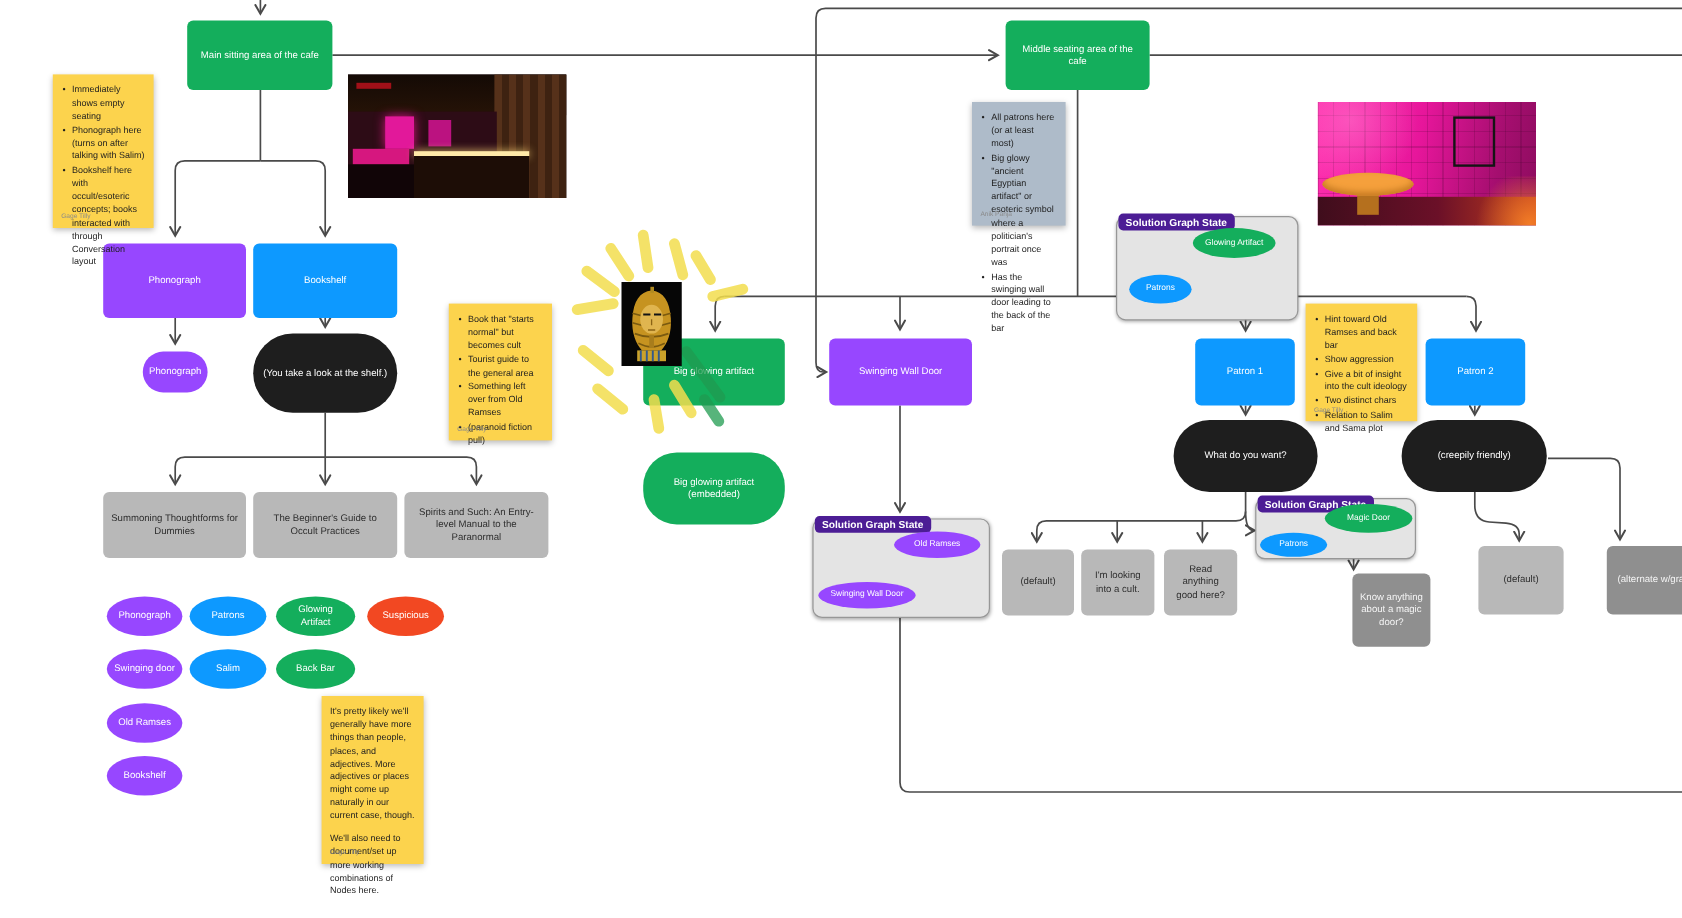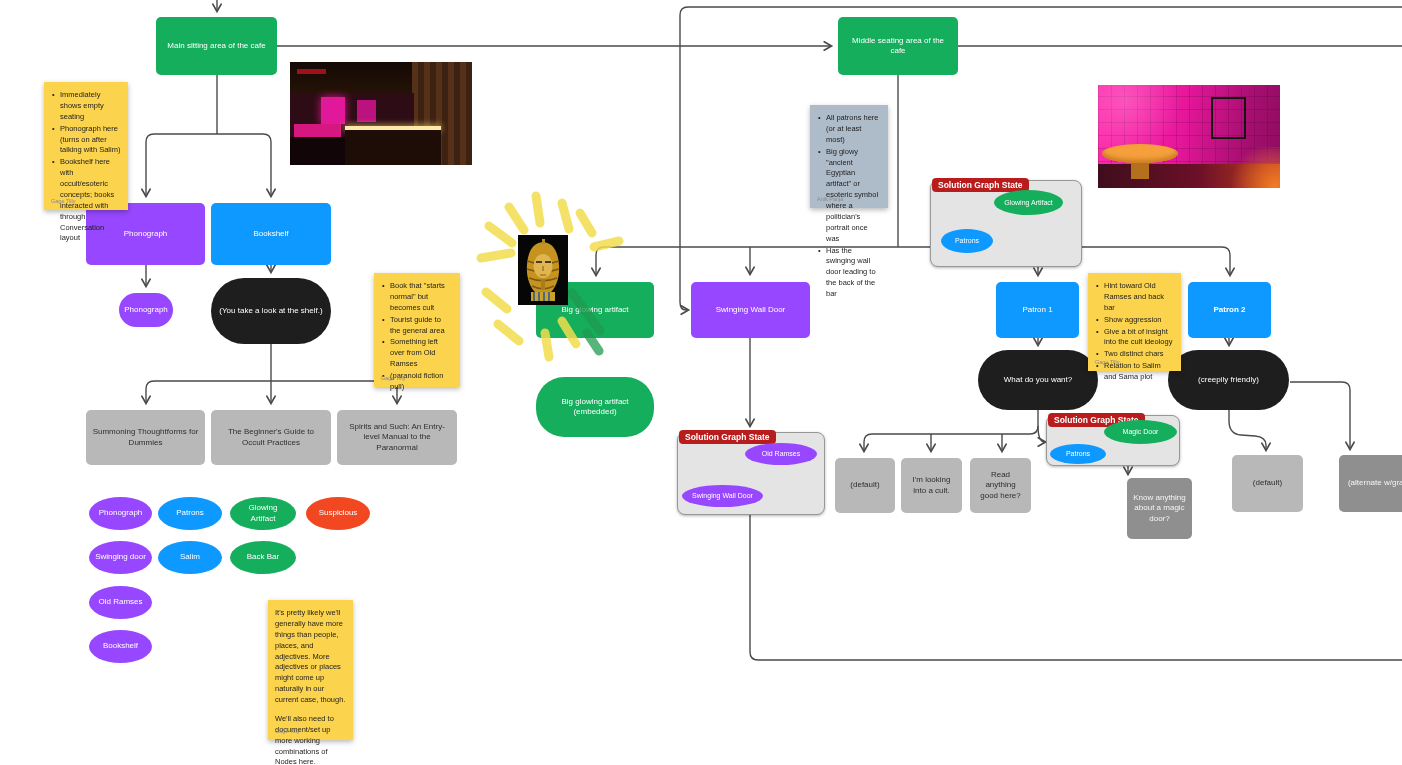--- a/index.html
+++ b/index.html
@@ -14,25 +14,25 @@
   .blue{background:#0d99ff;color:#fff;}
   .red{background:#f24822;color:#fff;}
   .blacknode{background:#1e1e1e;color:#fff;}
   .gray{background:#b8b8b8;color:#2e2e2e;}
   .graydark{background:#8f8f8f;color:#f5f5f5;margin-left:32px;}
   .ellipse{border-radius:50%;}
   .pill{border-radius:17px;}
   .roundbig{border-radius:34px;}
   .sgs{position:absolute;background:#e4e4e4;border:1px solid #979797;border-radius:8px;
        box-shadow:0 1px 3px rgba(0,0,0,.3);}
-  .sgs-tag{position:absolute;top:-3px;left:1px;background:#b91c1c;color:#fff;font-size:8.5px;
+  .sgs-tag{position:absolute;top:-3px;left:1px;background:#4c1d95;color:#fff;font-size:8.5px;
        font-weight:bold;padding:2px 6px;border-radius:4px;white-space:nowrap;}
   .sgs .node{font-size:7px;padding:2px 4px;}
   .sticky{position:absolute;box-sizing:border-box;padding:8px 7px 14px 7px;font-size:7.5px;
-       line-height:1.45;box-shadow:0 2px 5px rgba(0,0,0,.28);color:#1e1e1e;margin-top:20px;}
+       line-height:1.45;box-shadow:0 2px 5px rgba(0,0,0,.28);color:#1e1e1e;}
   .sticky.yellow{background:#fcd34d;}
   .sticky.slate{background:#aebbc9;}
   .sticky .author{position:absolute;left:7px;bottom:4px;font-size:5.5px;color:#8a8a8a;}
   .bullet{position:relative;padding-left:9px;margin-bottom:1px;}
   .bullet::before{content:"\2022";position:absolute;left:1px;}
   .para{margin-bottom:8px;}
   .photo{position:absolute;overflow:hidden;}
   .photo div{position:absolute;}
   .maskimg{position:absolute;left:518px;top:235px;width:50px;height:70px;background:#050505;}
 </style>
@@ -98,21 +98,21 @@
   <div class="node blacknode roundbig" style="left:211px;top:278px;width:120px;height:66px;">(You take a look at the shelf.)</div>
   <div class="node gray" style="left:211px;top:410px;width:120px;height:55px;">The Beginner's Guide to Occult Practices</div>
   <div class="node gray" style="left:337px;top:410px;width:120px;height:55px;">Spirits and Such: An Entry-level Manual to the Paranormal</div>
 
   <div class="node green" style="left:536px;top:282px;width:118px;height:56px;">Big glowing artifact</div>
   <div class="node green" style="left:536px;top:377px;width:118px;height:60px;border-radius:28px;">Big glowing artifact (embedded)</div>
   <div class="node purple" style="left:691px;top:282px;width:119px;height:56px;">Swinging Wall Door</div>
   <div class="node green" style="left:838px;top:17px;width:120px;height:58px;">Middle seating area of the cafe</div>
 
   <div class="node blue" style="left:996px;top:282px;width:83px;height:56px;">Patron 1</div>
-  <div class="node blue" style="left:1188px;top:282px;width:83px;height:56px;font-weight:bold;">Patron 2</div>
+  <div class="node blue" style="left:1188px;top:282px;width:83px;height:56px;">Patron 2</div>
   <div class="node blacknode roundbig" style="left:978px;top:350px;width:120px;height:60px;border-radius:30px;">What do you want?</div>
   <div class="node blacknode roundbig" style="left:1168px;top:350px;width:121px;height:60px;border-radius:30px;">(creepily friendly)</div>
   <div class="node gray" style="left:835px;top:458px;width:60px;height:55px;">(default)</div>
   <div class="node gray" style="left:901px;top:458px;width:61px;height:55px;">I'm looking into a cult.</div>
   <div class="node gray" style="left:970px;top:458px;width:61px;height:55px;">Read anything good here?</div>
   <div class="node graydark" style="left:1095px;top:478px;width:65px;height:61px;">Know anything about a magic door?</div>
   <div class="node gray" style="left:1232px;top:455px;width:71px;height:57px;">(default)</div>
   <div class="node graydark" style="left:1307px;top:455px;width:85px;height:57px;">(alternate w/graph)</div>
 
   <div class="sgs" style="left:930px;top:180px;width:150px;height:85px;">

